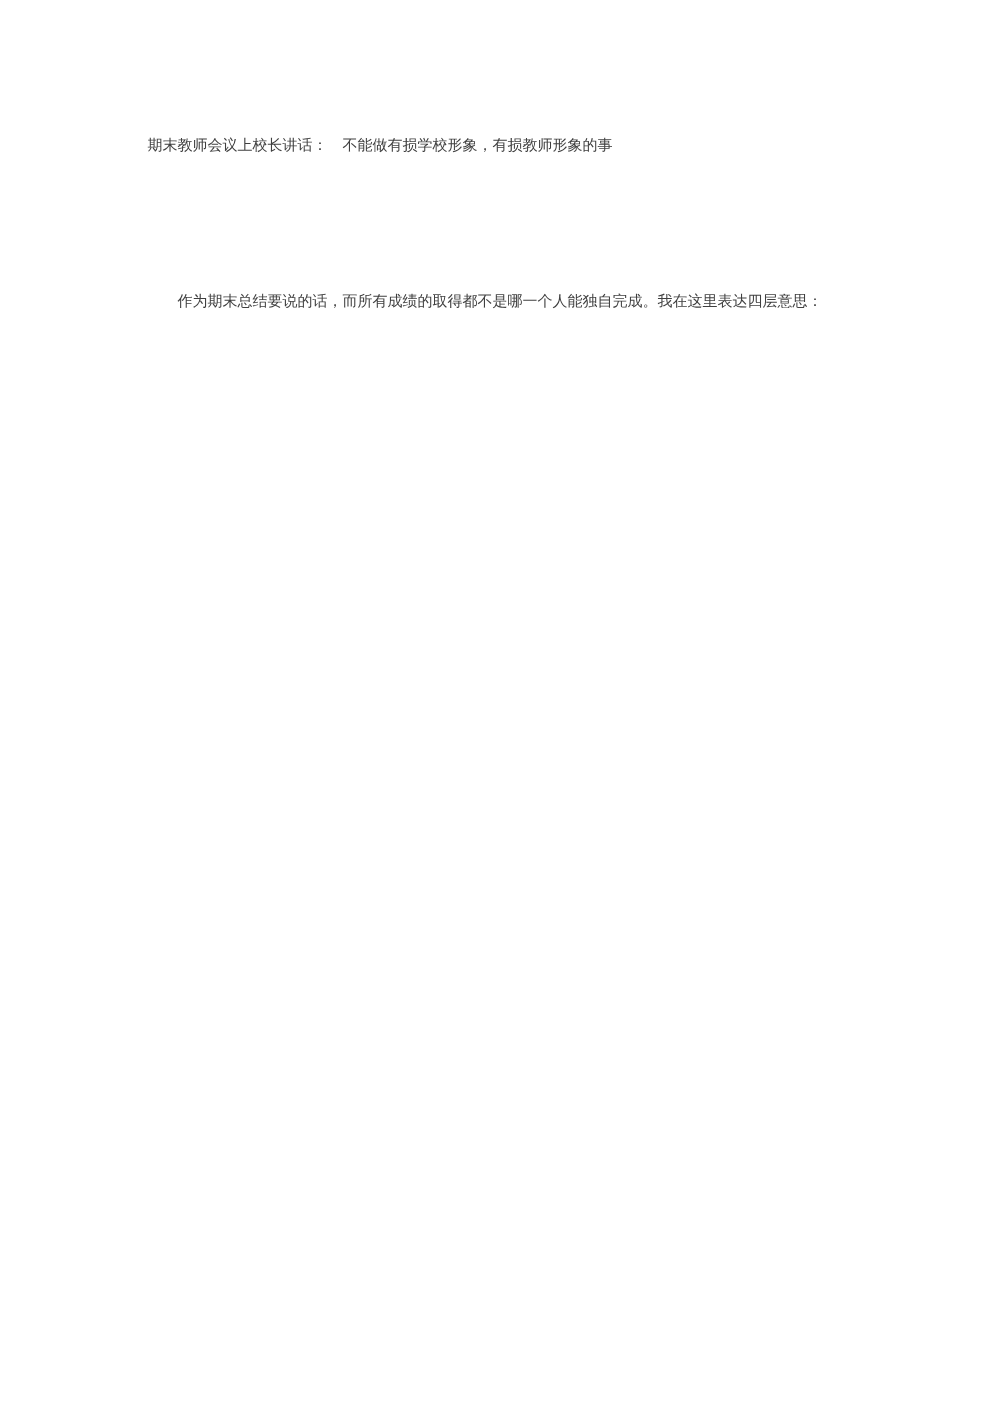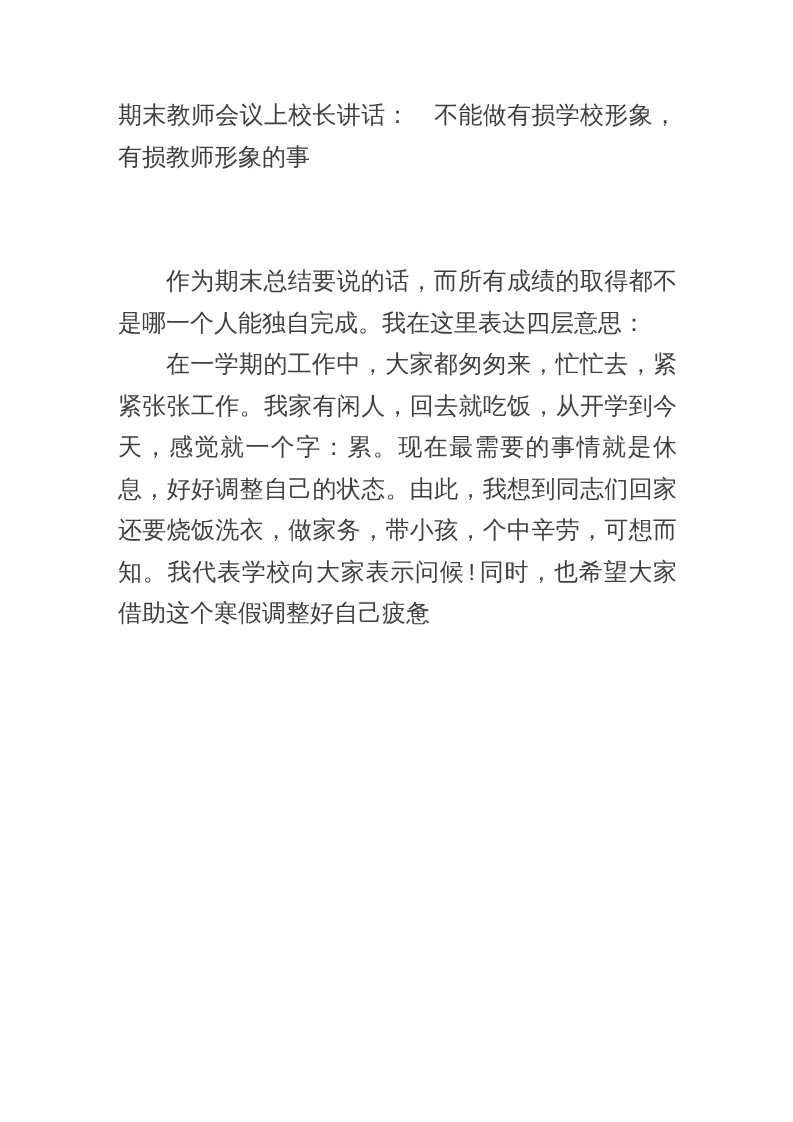--- a/index.html
+++ b/index.html
@@ -20,22 +20,22 @@
     width: 793px;
     height: 1122px;
     background: #ffffff;
     overflow: hidden;
   }
   .content {
     position: absolute;
     left: 118px;
     top: 96px;
     width: 559px;
-    font-family: Liberation Mono, monospace;
-    font-size: 24px;
+    font-family: Liberation Sans, sans-serif;
+    font-size: 12px;
     line-height: 41.5px;
     color: #3f3f3f;
     text-align: justify;
     letter-spacing: 0;
   }
   .content p {
     margin: 0;
     padding: 0;
   }
   .indent {
@@ -53,15 +53,14 @@
     <p class="title">期末教师会议上校长讲话：　不能做有损学校形象，有损教师形象的事</p>
 
     <div class="title-body-spacer"></div>
 
 
     <p class="indent">作为期末总结要说的话，而所有成绩的取得都不是哪一个人能独自完成。我在这里表达四层意思：</p>
 
 
 
 
-    <p class="indent">在一学期的工作中，大家都匆匆来，忙忙去，紧紧张张工作。我家有闲人，回去就吃饭，从开学到今天，感觉就一个字：累。现在最需要的事情就是休息，好好调整自己的状态。由此，我想到同志们回家还要烧饭洗衣，做家务，带小孩，个中辛劳，可想而知。我代表学校向大家表示问候!同时，也希望大家借助这个寒假调整好自己疲惫</p>
   </div>
 </div>
 
 </body></html>

